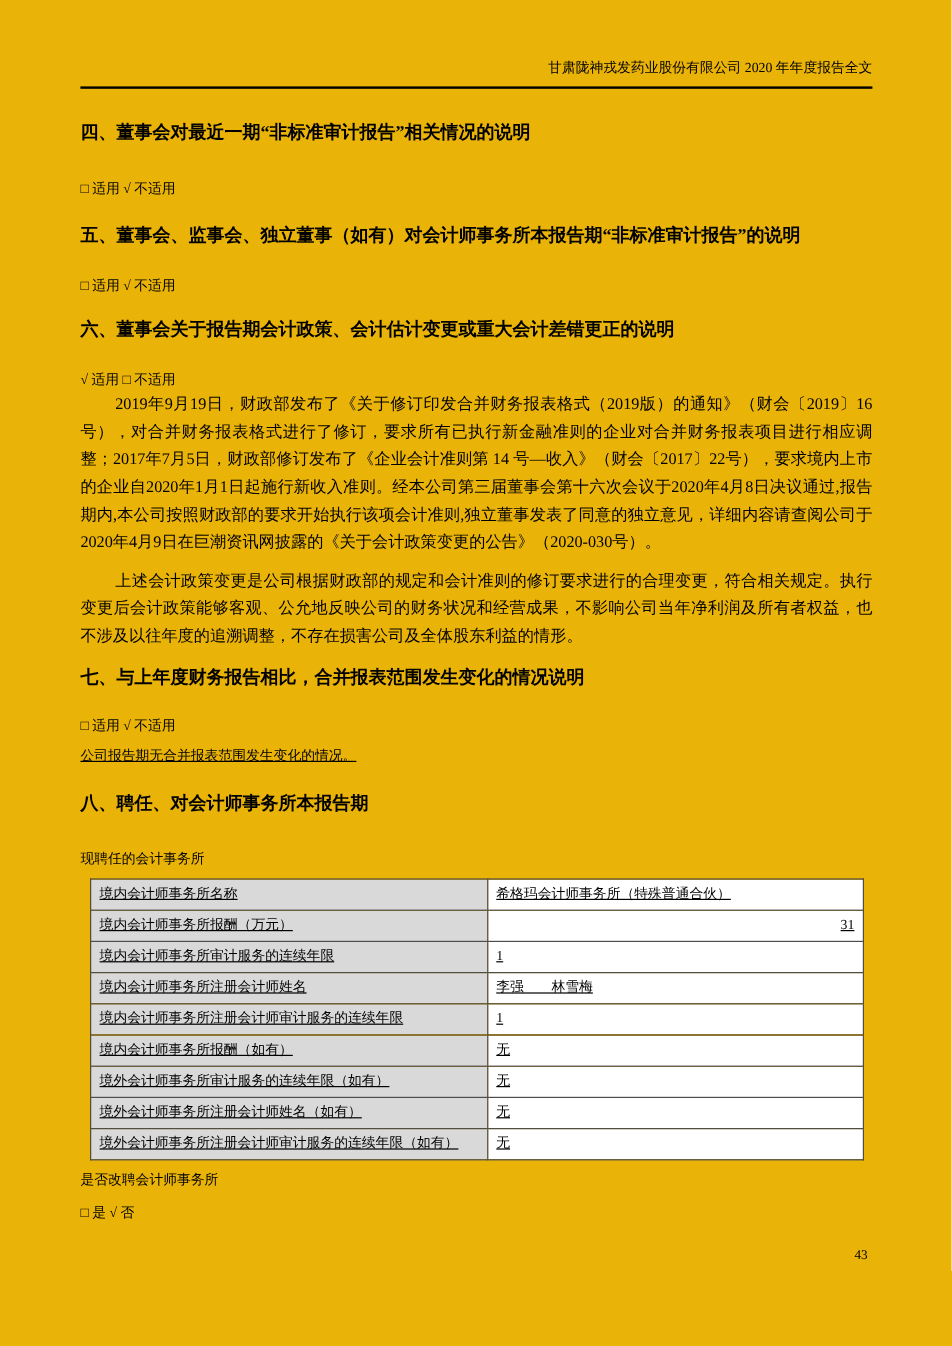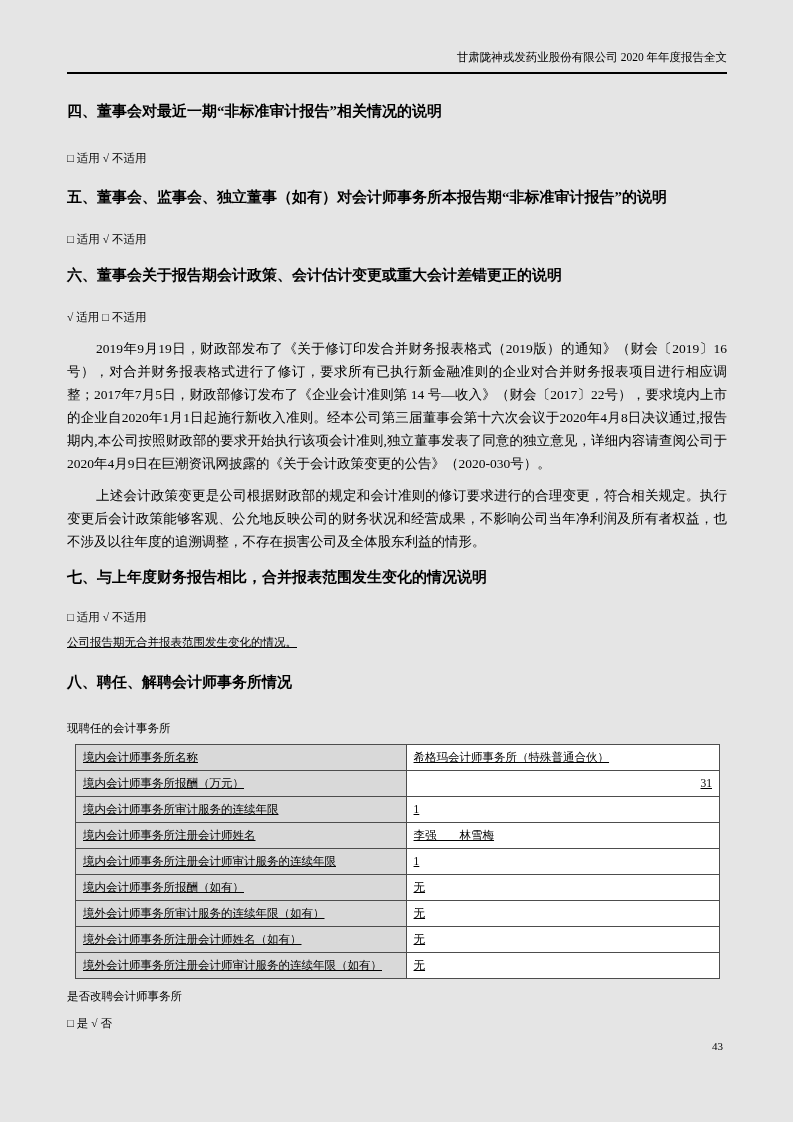--- a/index.html
+++ b/index.html
@@ -1,21 +1,21 @@
 <!DOCTYPE html>
 <html><head>
 <meta charset="utf-8">
 <style>
   html, body { margin: 0; padding: 0; background: #ffffff; }
   .page {
     position: relative;
     width: 793px;
     height: 1122px;
     margin: 0 auto;
-    background: #e5e5e5;
+    background: #eab308;
     box-sizing: border-box;
     padding: 50px 66px 0 67px;
     font-family: "Liberation Serif", "DejaVu Serif", serif;
     color: #000000;
     overflow: hidden;
   }
   .header {
     text-align: right;
     font-size: 11.5px;
     line-height: 14px;
@@ -42,21 +42,21 @@
   .opts-s5 { margin-top: 25px; }
   .opts-s6 { margin-top: 25px; }
   .opts-s7 { margin-top: 23px; }
   .body-para {
     font-size: 13.5px;
     line-height: 23px;
     text-align: justify;
     text-indent: 2.15em;
     margin: 0;
   }
-  .para-1 { margin-top: 12px; }
+  .para-1 { }
   .para-2 { margin-top: 9px; }
   .note {
     font-size: 11.5px;
     line-height: 15px;
     margin: 10px 0 0 0;
     text-decoration: underline;
   }
   .caption {
     font-size: 11.5px;
     line-height: 15px;
@@ -107,21 +107,21 @@
 
   <h2 class="h-s6">六、董事会关于报告期会计政策、会计估计变更或重大会计差错更正的说明</h2>
   <p class="opts opts-s6">√ 适用 □ 不适用</p>
   <p class="body-para para-1">2019年9月19日，财政部发布了《关于修订印发合并财务报表格式（2019版）的通知》（财会〔2019〕16号），对合并财务报表格式进行了修订，要求所有已执行新金融准则的企业对合并财务报表项目进行相应调整；2017年7月5日，财政部修订发布了《企业会计准则第 14 号—收入》（财会〔2017〕22号），要求境内上市的企业自2020年1月1日起施行新收入准则。经本公司第三届董事会第十六次会议于2020年4月8日决议通过,报告期内,本公司按照财政部的要求开始执行该项会计准则,独立董事发表了同意的独立意见，详细内容请查阅公司于2020年4月9日在巨潮资讯网披露的《关于会计政策变更的公告》（2020-030号）。</p>
   <p class="body-para para-2">上述会计政策变更是公司根据财政部的规定和会计准则的修订要求进行的合理变更，符合相关规定。执行变更后会计政策能够客观、公允地反映公司的财务状况和经营成果，不影响公司当年净利润及所有者权益，也不涉及以往年度的追溯调整，不存在损害公司及全体股东利益的情形。</p>
 
   <h2 class="h-s7">七、与上年度财务报告相比，合并报表范围发生变化的情况说明</h2>
   <p class="opts opts-s7">□ 适用 √ 不适用</p>
   <p class="note">公司报告期无合并报表范围发生变化的情况。</p>
 
-  <h2 class="h-s8">八、聘任、解聘会计师事务所情况</h2>
+  <h2 class="h-s8">八、聘任、对会计师事务所本报告期</h2>
   <p class="caption">现聘任的会计事务所</p>
 
   <table class="firm-table">
     <tbody>
       <tr>
         <td class="lbl">境内会计师事务所名称</td>
         <td class="val">希格玛会计师事务所（特殊普通合伙）</td>
       </tr>
       <tr>
         <td class="lbl">境内会计师事务所报酬（万元）</td>

